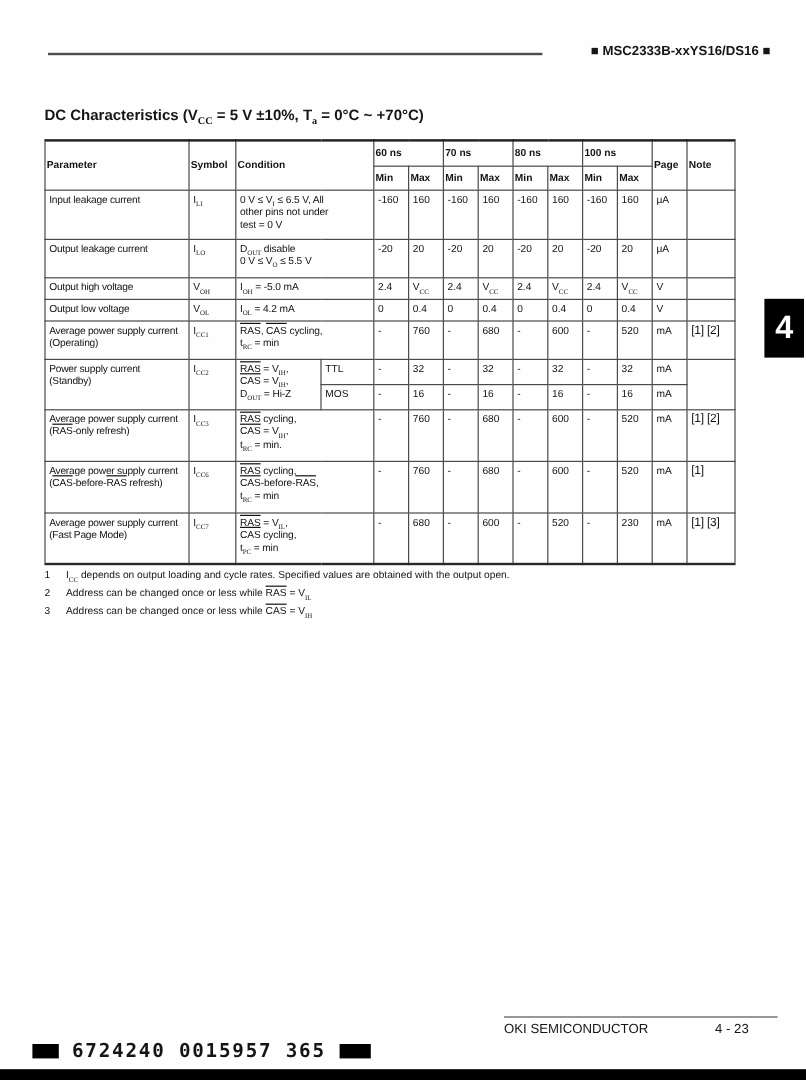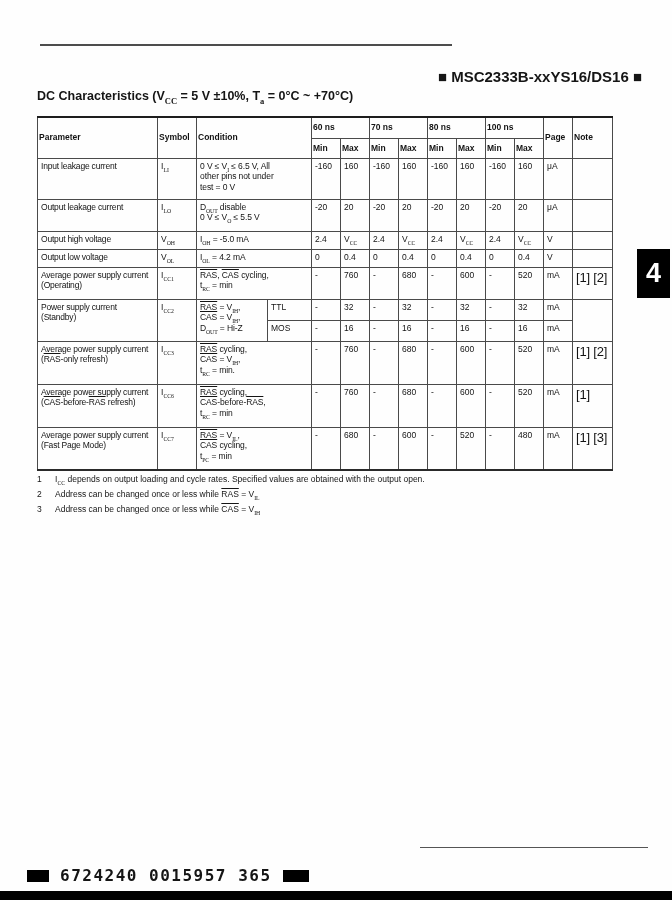--- a/index.html
+++ b/index.html
@@ -1,39 +1,39 @@
 <!DOCTYPE html>
 <html><head>
 <meta charset="utf-8">
 <style>
   * { margin:0; padding:0; box-sizing:border-box; }
   html,body { width:672px; height:900px; }
   body { font-family:"Liberation Sans", sans-serif; background:#ffffff; color:#151515; position:relative; overflow:hidden; }
   .page { position:absolute; inset:0; background:#fefefe; }
 
   .head-rule { position:absolute; left:40px; top:44px; width:412px; height:2px; background:#4d4d4d; }
-  .brand { position:absolute; top:37px; right:30px; font-size:15px; font-weight:bold; white-space:nowrap;margin-top:31px; }
+  .brand { position:absolute; top:37px; right:30px; font-size:11px; font-weight:bold; white-space:nowrap; }
 
   .doc-title { position:absolute; left:37px; top:89px; font-size:12.5px; font-weight:bold; white-space:nowrap; }
 
   sub { font-size:68%; line-height:0;font-family:Liberation Serif, serif; }
   .ov { text-decoration:overline; }
 
   .dc-table { position:absolute; left:37px; top:116px; width:575px; border-collapse:collapse; table-layout:fixed;
               font-size:8.5px; line-height:1.28; color:#131313; border-top:2px solid #1d1d1d; border-bottom:2px solid #2a2a2a; }
   .dc-table th, .dc-table td { border:1px solid #4a4a4a; padding:2px 3px; vertical-align:top; text-align:left; overflow:hidden; }
   .dc-table thead th { font-weight:bold; text-align:left; vertical-align:middle; padding:1px; }
   .dc-table thead tr:first-child { height:21px; }
   .dc-table thead tr:last-child { height:20px; }
   th.vbot { vertical-align:bottom; padding-bottom:4px; }
   .c-param { letter-spacing:-0.2px; white-space:nowrap; }
   .c-cond { white-space:nowrap; letter-spacing:-0.1px; }
   .c-sym { white-space:nowrap; }
   .c-val, .c-unit, .c-sub { text-align:center; padding-top:4px; }
-  .c-note { font-size:13px; padding-top:3px; letter-spacing:-0.2px; }
+  .c-note { font-size:10px; padding-top:3px; letter-spacing:-0.2px; }
 
   .footnotes { position:absolute; left:37px; top:474px; width:560px; font-size:8.5px; line-height:1.25; }
   .footnote { display:flex; margin-bottom:4.5px; }
   .fn-num { width:18px; flex:0 0 18px; }
   .fn-text { flex:1; }
 
   .tab4 { position:absolute; right:2px; top:249px; width:33px; height:49px; background:#000;
           color:#fff; font-weight:bold; font-size:27px; display:flex; align-items:center; justify-content:center; }
 
   .foot-rule { position:absolute; left:420px; top:847px; width:228px; height:1px; background:#555; }
@@ -235,21 +235,21 @@
           <td class="c-param">Average power supply current<br>(Fast Page Mode)</td>
           <td class="c-sym">I<sub>CC7</sub></td>
           <td class="c-cond" colspan="2"><span class="ov">RAS</span> = V<sub>IL</sub>,<br><span class="ov">CAS</span> cycling,<br>t<sub>PC</sub> = min</td>
           <td class="c-val">-</td>
           <td class="c-val">680</td>
           <td class="c-val">-</td>
           <td class="c-val">600</td>
           <td class="c-val">-</td>
           <td class="c-val">520</td>
           <td class="c-val">-</td>
-          <td class="c-val">480</td>
+          <td class="c-val">230</td>
           <td class="c-unit">mA</td>
           <td class="c-note">[1] [3]</td>
         </tr>
       </tbody>
   </table>
 
   <div class="footnotes">
     <div class="footnote">
       <span class="fn-num">1</span>
       <span class="fn-text">I<sub>CC</sub> depends on output loading and cycle rates. Specified values are obtained with the output open.</span>
@@ -260,20 +260,24 @@
     </div>
     <div class="footnote">
       <span class="fn-num">3</span>
       <span class="fn-text">Address can be changed once or less while <span class="ov">CAS</span> = V<sub>IH</sub></span>
     </div>
   </div>
 
   <div class="tab4">4</div>
 
   <div class="foot-rule"></div>
+  <div class="footer-pub">
+    <span>OKI SEMICONDUCTOR</span>
+    <span class="pagenum">4 - 23</span>
+  </div>
 
   <div class="barcode">
     <span class="bc-square"></span>
     <span class="bc-digits">6724240 0015957 365</span>
     <span class="bc-square wide"></span>
   </div>
 
   <div class="bottom-bar"></div>
 
 </div>

